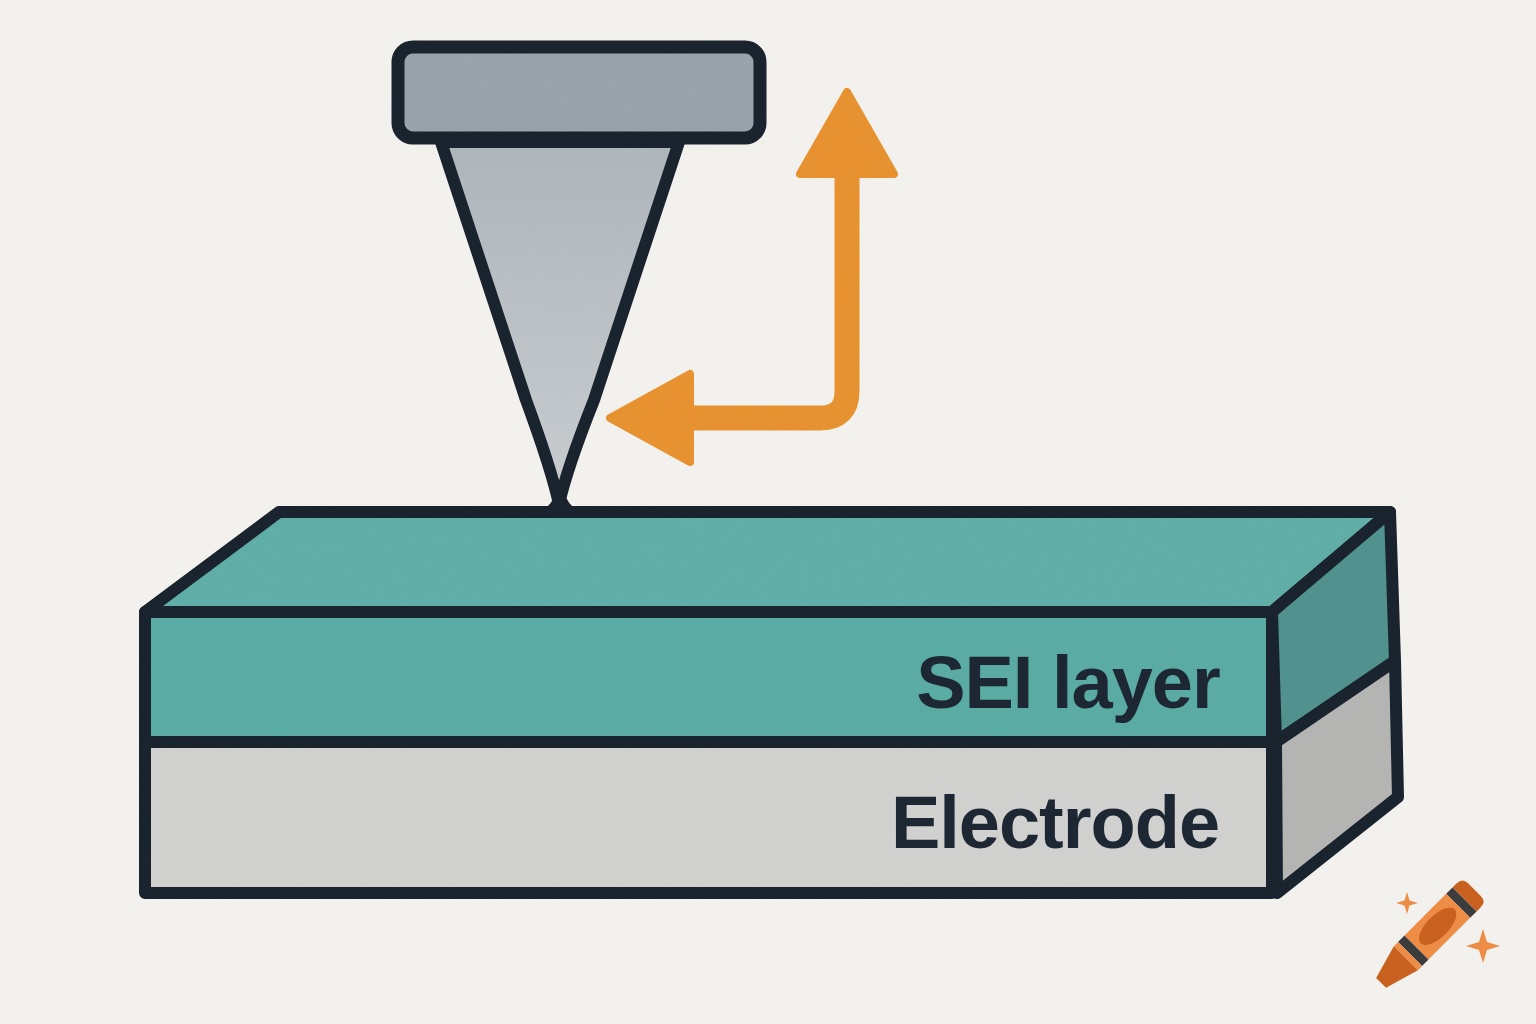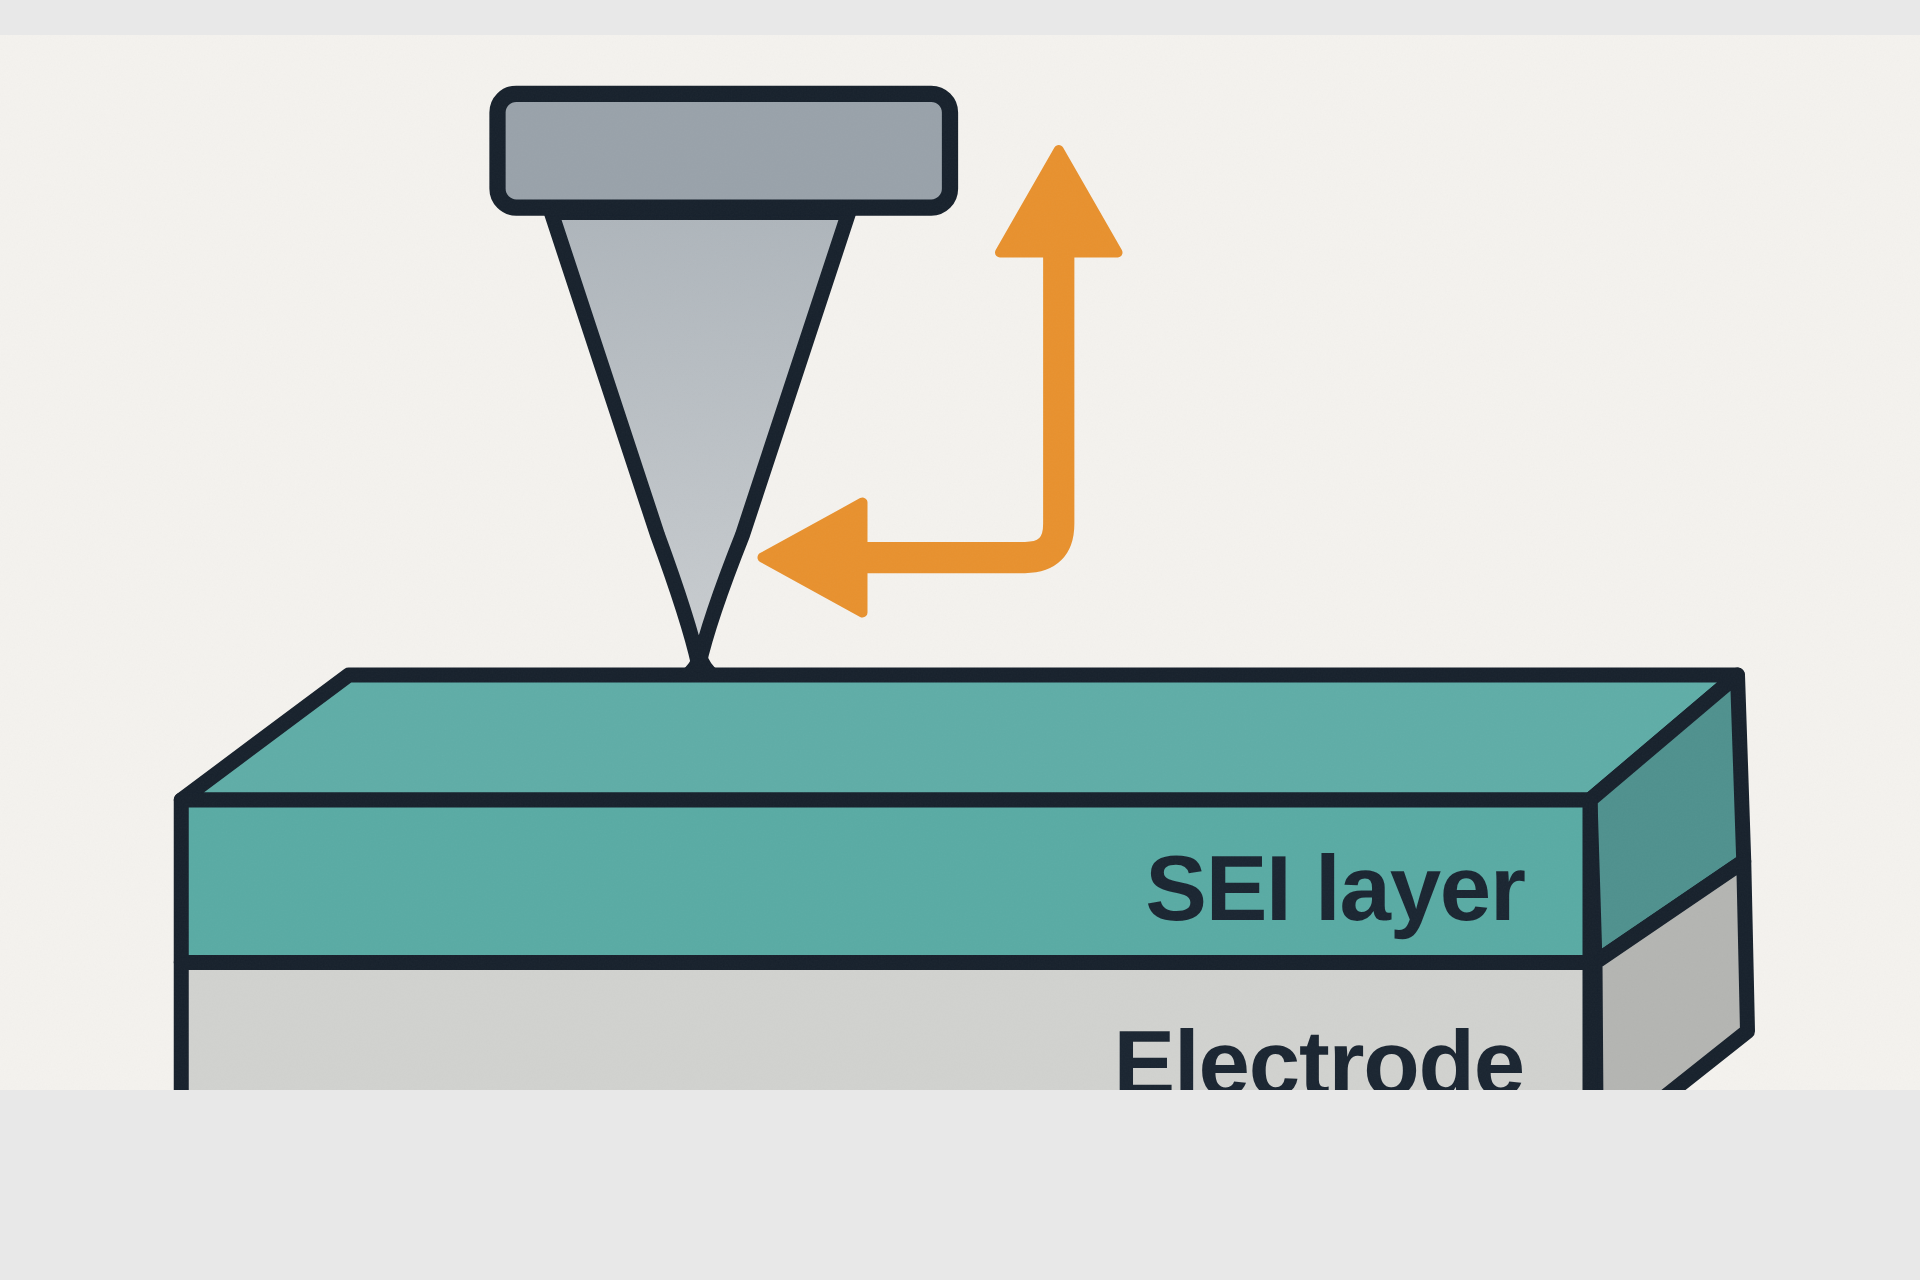--- a/index.html
+++ b/index.html
@@ -4,24 +4,23 @@
 <style>
   html, body {
     margin: 0;
     padding: 0;
     background: #e8e8e8;
     font-family: "Liberation Sans", sans-serif;
   }
   #canvas {
     position: relative;
     width: 1536px;
-    height: 844px;
+    height: 1024px;
     overflow: hidden;
     background: var(--background, #f4f2ee);
-    margin-top: 28px;
   }
   svg { display: block; }
 
   .bg        { fill: var(--background); }
   .ink       { stroke: var(--outline); stroke-linejoin: round; stroke-linecap: round; }
   .w12       { stroke-width: 12; }
   .w13       { stroke-width: 13; }
   .fill-ink  { fill: var(--outline); }
 
   .sei-top        { fill: var(--sei-top); }

